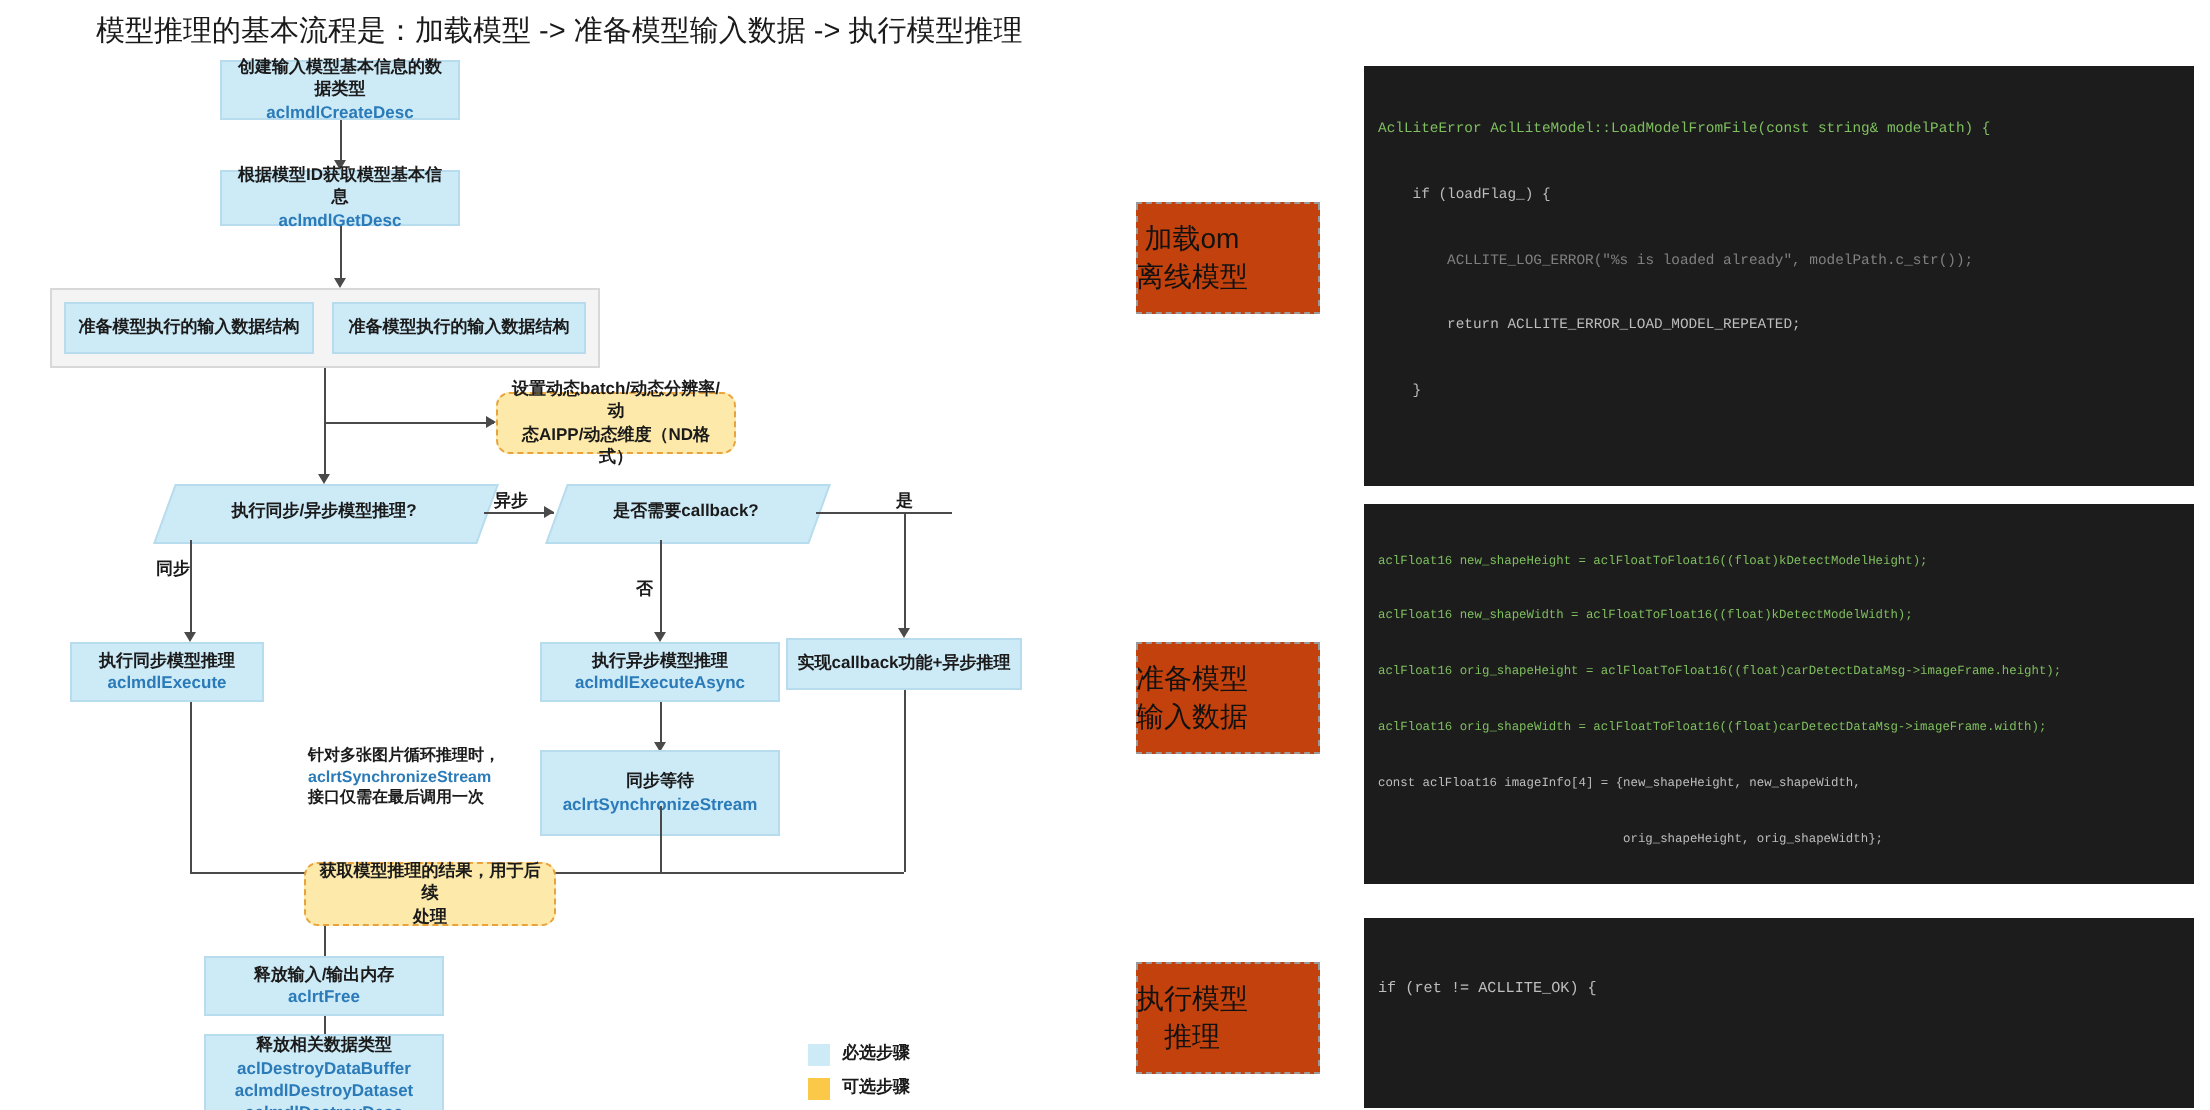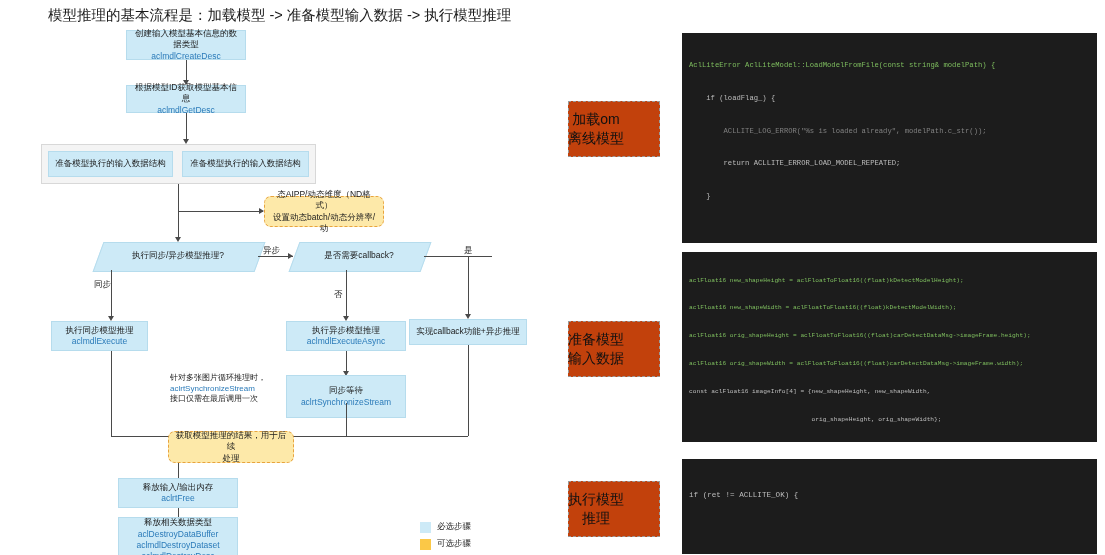--- a/index.html
+++ b/index.html
@@ -12,21 +12,21 @@
   }
   .page{position:relative;width:1105px;height:555px;}
 
   
   .title{
     position:absolute;left:48px;top:6px;
     font-size:14.5px;color:#1a1a1a;white-space:nowrap;
   }
 
   
-  .flow{position:absolute;left:16px;top:26px;width:560px;height:529px;}
+  .flow{position:absolute;left:0;top:26px;width:560px;height:529px;font-weight:bold;}
 
   .node{
     position:absolute;
     box-sizing:border-box;
     display:flex;flex-direction:column;align-items:center;justify-content:center;
     text-align:center;
     font-size:8.5px;
     line-height:1.35;
     color:#1b1b1b;
     padding:2px 4px;
@@ -135,22 +135,22 @@
     <div class="node blue" style="left:166px;top:125px;width:127px;height:26px;">
       <span>准备模型执行的输入数据结构</span>
     </div>
 
     <div class="line vline" style="left:162px;top:158px;height:27px;"></div>
 
     <div class="line hline" style="left:162px;top:185px;width:85px;"></div>
     <div class="arrow-right" style="left:243px;top:181.5px;"></div>
 
     <div class="node yellow" style="left:248px;top:170px;width:120px;height:31px;">
+      <span>设置动态batch/动态分辨率/动</span>
       <span>态AIPP/动态维度（ND格式）</span>
-      <span>设置动态batch/动态分辨率/动</span>
     </div>
 
     <div class="line vline" style="left:162px;top:185px;height:28px;"></div>
     <div class="arrow-down" style="left:158.5px;top:211px;"></div>
 
     <div class="diamond-wrap" style="left:82px;top:216px;width:160px;height:28px;">
       <div class="diamond"></div>
       <div class="diamond-label">执行同步/异步模型推理?</div>
     </div>
 

